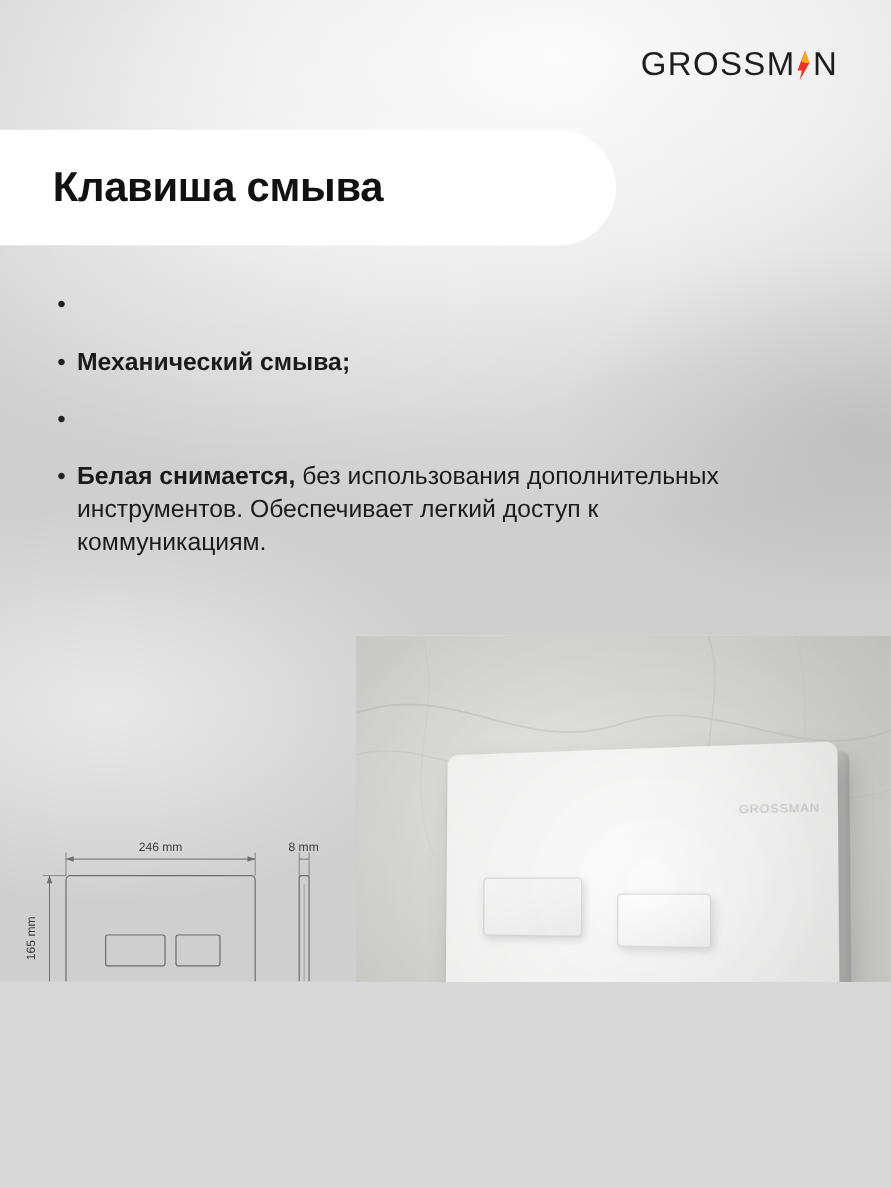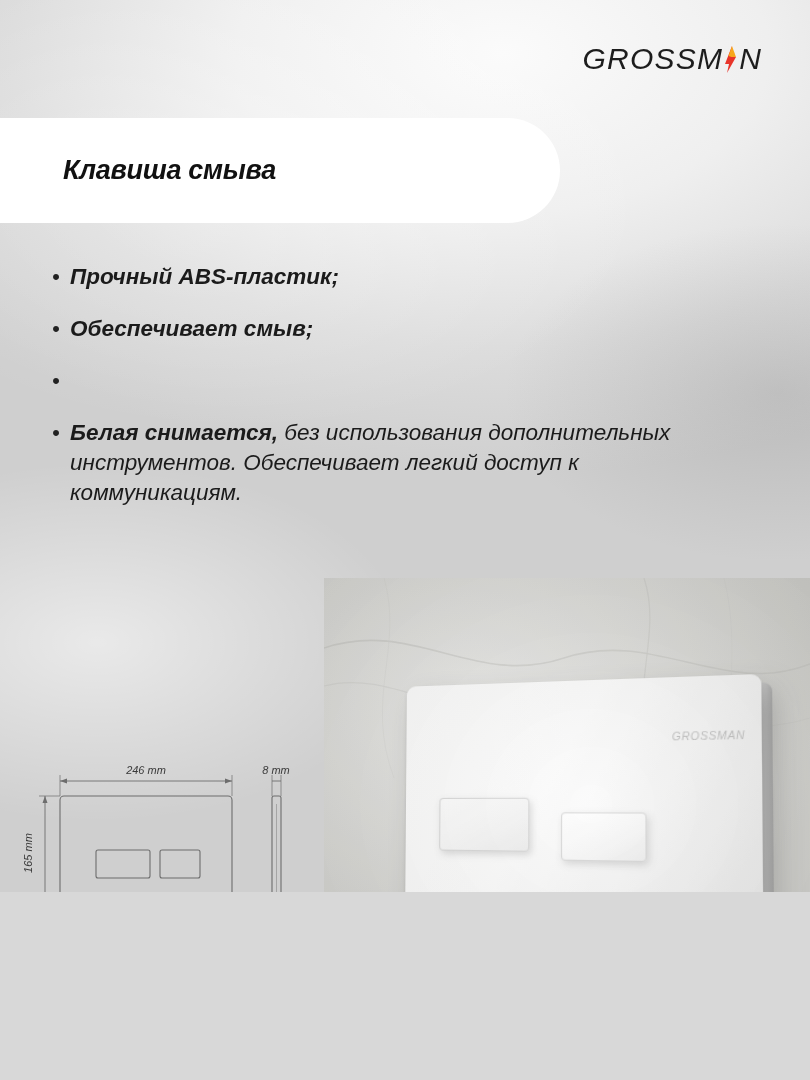--- a/index.html
+++ b/index.html
@@ -16,21 +16,20 @@
   }
   .page {
     position: absolute;
     inset: 0;
     width: 810px;
     height: 892px;
     overflow: hidden;
     background:
       radial-gradient(ellipse 700px 420px at 62% 6%, #fbfbfb 0%, #efefef 38%, #dcdcdc 70%, #cfcfcf 100%),
       linear-gradient(160deg, #f4f4f4 0%, #e4e4e4 40%, #d2d2d2 75%, #c9c9c9 100%);
-    font-style: italic;
   }
   .page::after {
     content: "";
     position: absolute;
     inset: 0;
     background:
       radial-gradient(ellipse 520px 300px at 12% 72%, rgba(255,255,255,0.55) 0%, rgba(255,255,255,0) 60%),
       radial-gradient(ellipse 420px 260px at 96% 44%, rgba(120,120,120,0.22) 0%, rgba(255,255,255,0) 65%),
       radial-gradient(ellipse 600px 360px at 30% 20%, rgba(255,255,255,0.35) 0%, rgba(255,255,255,0) 70%);
     pointer-events: none;
@@ -71,22 +70,22 @@
     height: 105px;
     background: #ffffff;
     border-radius: 54px;
     display: flex;
     align-items: center;
     padding-left: 108px;
     box-sizing: border-box;
     z-index: 5;
   }
   .title-pill h1 {
-    margin: 15px;
-    font-size: 27px;
+    margin: 0;
+    font-size: 38px;
     font-weight: bold;
     color: #111111;
     letter-spacing: -0.3px;
     line-height: 1;
   }
 
   
   .bullets {
     position: absolute;
     left: 52px;
@@ -235,26 +234,25 @@
   </div>
 
   <div class="title-pill">
     <h1>Клавиша смыва</h1>
   </div>
 
   <div class="bullets">
 
     <div class="bullet">
       <span class="bullet-dot">•</span>
-      <span class="bullet-text"><span>Прочный ABS-пластик;</span></span>
     </div>
 
     <div class="bullet">
       <span class="bullet-dot">•</span>
-      <span class="bullet-text"><span>Обеспечивает смыв;</span></span>
+      <span class="bullet-text"><span>Механический смыва;</span></span>
     </div>
 
     <div class="bullet">
       <span class="bullet-dot">•</span>
     </div>
 
     <div class="bullet">
       <span class="bullet-dot">•</span>
       <span class="bullet-text"><span>Белая снимается,</span><span class="normal"> без использования дополнительных инструментов. Обеспечивает легкий доступ к коммуникациям.</span></span>
     </div>

